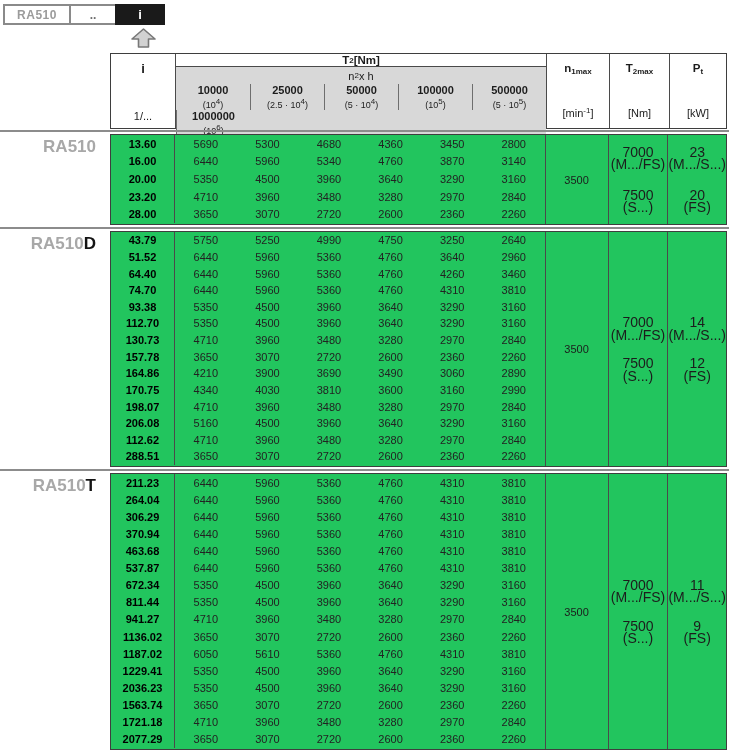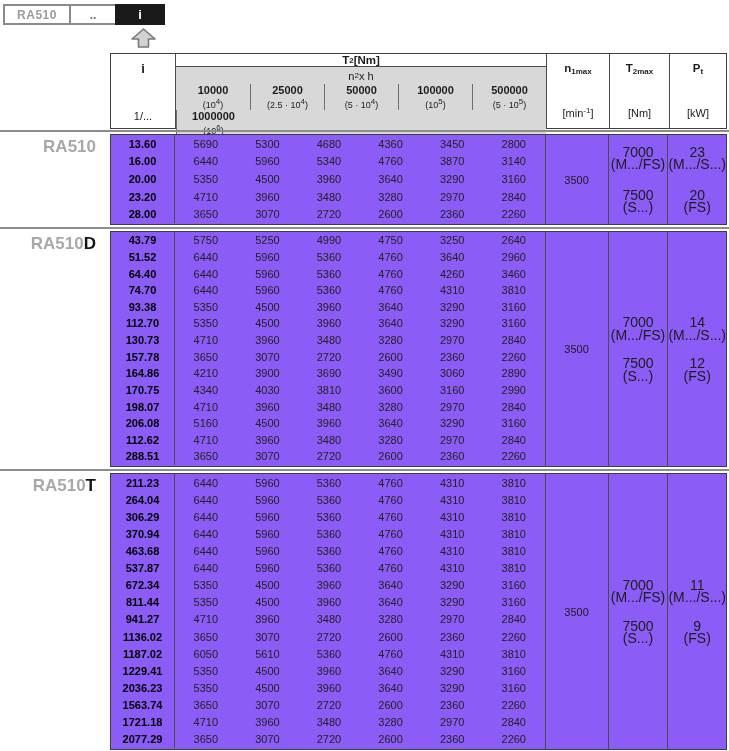--- a/index.html
+++ b/index.html
@@ -45,21 +45,21 @@
   
   .divider { left:0; width:729px; height:2px; background:#8c8c8c; }
 
   
   .section { left:0; width:729px; }
   .slabel { position:absolute; left:0; top:3px; width:96px; text-align:right;
             font-size:17px; font-weight:bold; white-space:nowrap; }
   .slabel .pre { color:#a8a8a8; }
   .slabel .suf { color:#141414; }
   .stable { position:absolute; left:110px; top:0; width:617px; border:1.5px solid #3e3e3e;
-            display:flex; background:#8b5cf6; }
+            display:flex; background:#22c55e; }
   .rows { width:434px; }
   .brow { display:grid; grid-template-columns:64px repeat(6,61.6px); height:var(--rh);
           align-items:center; }
   .icell { font-weight:bold; font-size:11px; text-align:center; height:100%;
            display:flex; align-items:center; justify-content:center;
            border-right:1px solid #4a4a4a; color:#000; }
   .vcell { font-size:11px; text-align:center; color:#222; }
   .mcol { border-left:1px solid #4a4a4a; display:flex; flex-direction:column;
           align-items:center; justify-content:center; text-align:center; }
   .n1col { width:63px; font-size:11px; }

